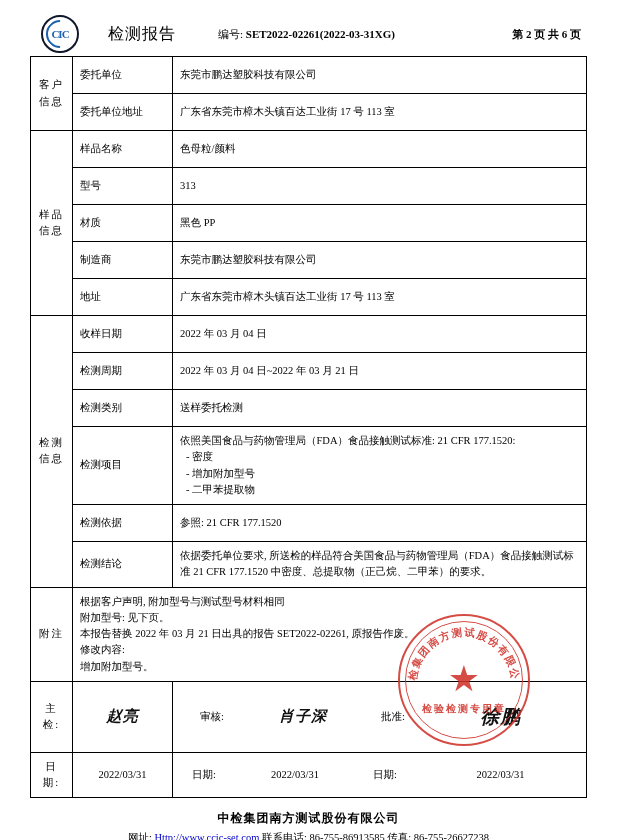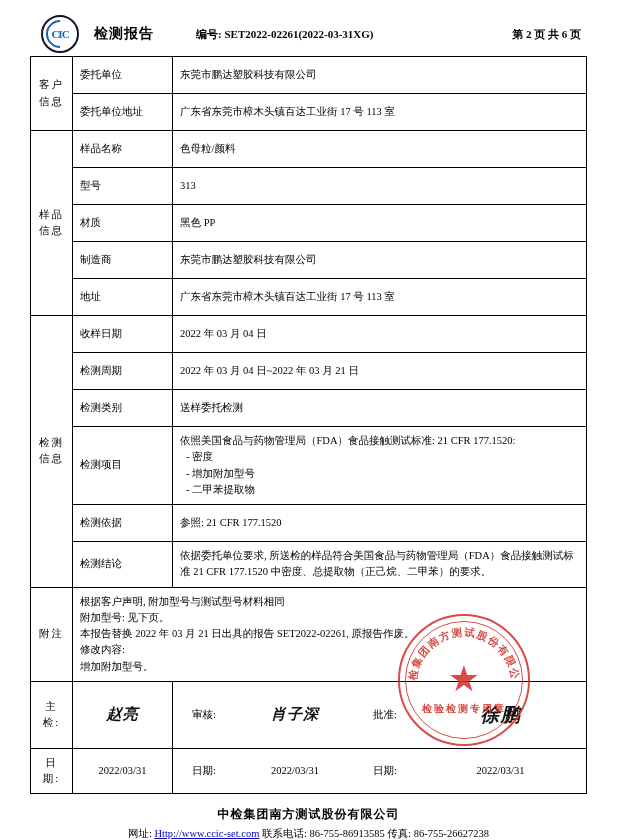--- a/index.html
+++ b/index.html
@@ -61,33 +61,33 @@
     top: 3px;
     width: 24px;
     height: 24px;
     border: 2px solid #1b63b0;
     border-radius: 50%;
     border-right-color: transparent;
     border-bottom-color: transparent;
     transform: rotate(-45deg);
   }
   .rep-title {
-    font-size: 14px;
-    font-weight: bold;
+    font-size: 16px;
+    font-weight: normal;
     letter-spacing: 1px;
-    margin-left: 4px;
+    margin-left: 18px;
     white-space: nowrap;
   }
   .rep-no {
     margin-left: 42px;
     font-size: 11px;
     font-weight: bold;
     white-space: nowrap;
   }
-  .rep-no .label { font-weight: bold; }
+  .rep-no .label { font-weight: normal; }
   .page-num {
     margin-left: auto;
     font-size: 11px;
     font-weight: bold;
     white-space: nowrap;
     padding-right: 6px;
   }
 
   
   table.main {
@@ -329,21 +329,21 @@
           <div>修改内容:</div>
           <div>增加附加型号。</div>
         </td>
       </tr>
 
       <tr class="sig-row">
         <td class="sig-label" style="width:42px">主检:</td>
         <td class="sig-val" style="width:100px">
           <span class="hand">赵亮</span>
         </td>
-        <td style="padding:0">
+        <td style="padding:8px">
           <div style="display:flex;align-items:center;height:52px;">
             <div style="width:62px;text-align:center;">审核:</div>
             <div style="width:120px;text-align:center;">
               <span class="hand">肖子深</span>
             </div>
             <div style="width:60px;text-align:center;">批准:</div>
             <div style="flex:1;text-align:center;">
               <span class="hand big">徐鹏</span>
             </div>
           </div>

